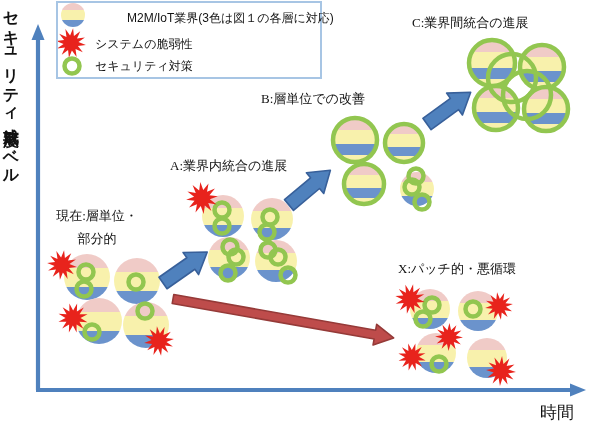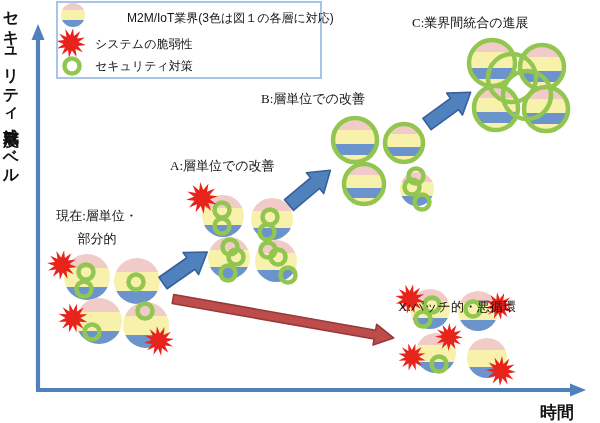--- a/index.html
+++ b/index.html
@@ -3,21 +3,21 @@
 <meta charset="utf-8">
 <style>
   html,body{margin:0;padding:0;background:#fff;}
   .stage{
     position:relative;width:600px;height:423px;background:#fff;overflow:hidden;
     font-family:"Liberation Sans","DejaVu Sans",sans-serif;color:var(--text,#121212);
   }
   .stage svg{position:absolute;left:0;top:0;}
   .lbl{position:absolute;font-size:13px;line-height:21px;white-space:nowrap;font-family:Liberation Serif, serif;}
   .lbl.multi{white-space:pre-line;text-align:center;line-height:23px;}
-  .axis-lbl{position:absolute;font-weight:bold;font-size:17px;}
+  .axis-lbl{position:absolute;font-weight:normal;font-size:17px;}
   .y-axis-lbl{
     left:3px;top:33px;height:210px;
     writing-mode:vertical-rl;text-orientation:upright;
     font-weight:bold;font-size:16px;letter-spacing:1px;line-height:22px;
   }
   .legend-box{
     position:absolute;left:56px;top:1px;width:262px;height:74px;
     border:2px solid var(--legendBorder,#A7C5E4);background:transparent;
   }
   .legend-lbl{position:absolute;left:95px;font-size:12px;line-height:15px;white-space:nowrap;}
@@ -160,18 +160,18 @@
   <div class="legend-box"></div>
   <div class="legend-lbl" style="top:11px;margin-left:32px;">M2M/IoT業界(3色は図１の各層に対応)</div>
   <div class="legend-lbl" style="top:59px;">セキュリティ対策</div>
   <div class="legend-lbl" style="top:37px;">システムの脆弱性</div>
 
   <div class="y-axis-lbl">セキュリティ成熟度レベル</div>
   <div class="axis-lbl" style="left:540px;top:401px;">時間</div>
 
   <div class="lbl multi" style="left:40px;top:204px;width:114px;">現在:層単位・
 部分的</div>
-  <div class="lbl" style="left:170px;top:155px;">A:層単位での改善</div>
+  <div class="lbl" style="left:170px;top:155px;">A:業界内統合の進展</div>
   <div class="lbl" style="left:261px;top:88px;">B:層単位での改善</div>
   <div class="lbl" style="left:412px;top:12px;">C:業界間統合の進展</div>
-  <div class="lbl" style="left:398px;top:258px;margin-top:38px;">X:パッチ的・悪循環</div>
+  <div class="lbl" style="left:398px;top:258px;">X:パッチ的・悪循環</div>
 
 </div>
 
 </body></html>

